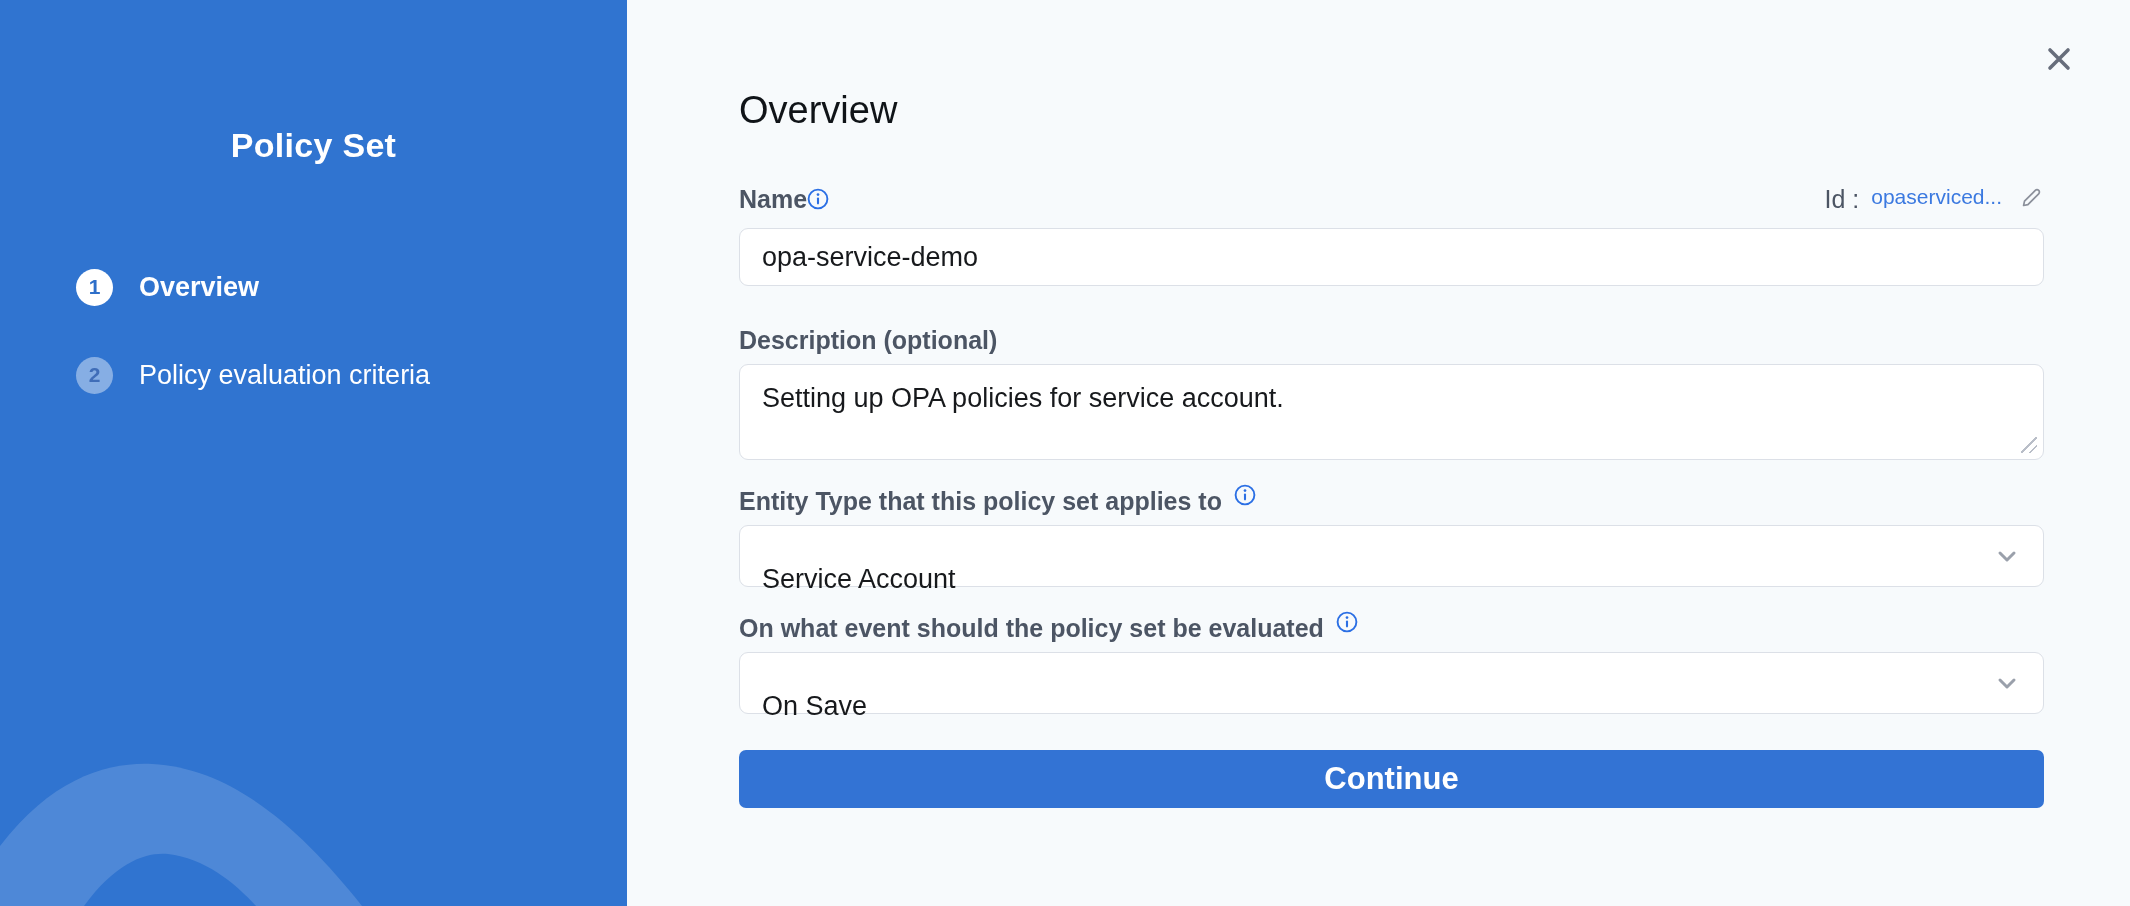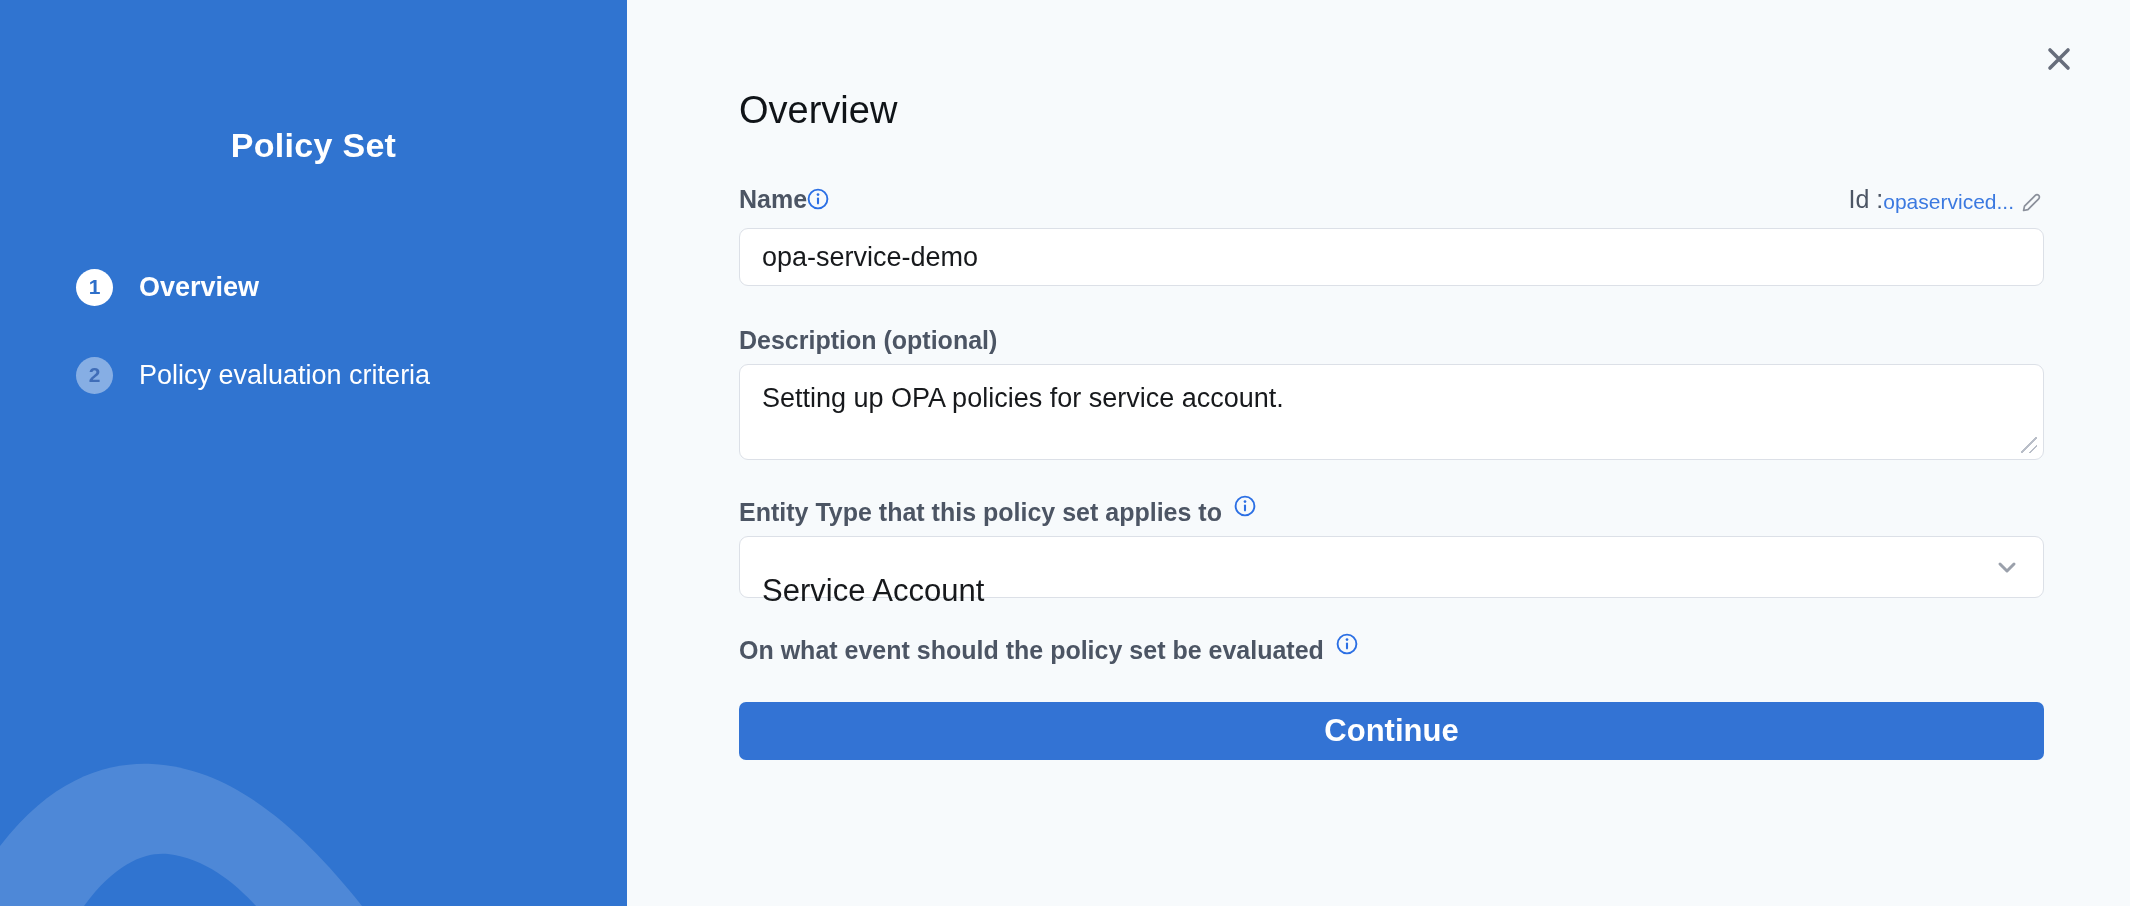--- a/index.html
+++ b/index.html
@@ -37,44 +37,44 @@
     padding:0 86px 0 112px;}
   .close-btn{position:absolute;top:42px;right:54px;width:34px;height:34px;display:flex;
     align-items:center;justify-content:center;cursor:pointer;background:none;border:none;}
   .heading{margin-top:84px;font-size:38px;font-weight:500;color:#101418;line-height:52px;}
 
   .name-row{margin-top:46px;display:flex;justify-content:space-between;align-items:center;height:34px;}
   .label-group{display:flex;align-items:center;}
   .field-label{font-size:25px;font-weight:600;color:var(--label-gray);line-height:32px;}
   .info-icon{flex:none;display:inline-flex;}
   .info-raised{position:relative;top:-6px;}
-  .id-group{display:flex;align-items:flex-end;}
+  .id-group{display:flex;align-items:flex-start;gap:12px;}
   .id-label{font-size:25px;font-weight:500;color:var(--label-gray);}
   .id-link{font-size:21px;font-weight:500;color:var(--link-blue);cursor:pointer;}
   .pencil-icon{display:inline-flex;margin-left:6px;cursor:pointer;}
 
   .text-input{margin-top:12px;width:100%;height:58px;background:#fff;border:1px solid var(--border);
     border-radius:9px;padding:8px 22px;font-size:27px;color:var(--text-dark);
     font-family:"Liberation Sans","DejaVu Sans",sans-serif;outline:none;display:block;}
 
   .section-label{margin-top:38px;display:flex;align-items:center;gap:12px;}
-  .section-label.tight{margin-top:36px;}
+  .section-label.tight{margin-top:25px;}
 
   .textarea-wrap{position:relative;margin-top:8px;}
   .textarea{width:100%;height:96px;background:#fff;border:1px solid var(--border);border-radius:9px;
     padding:16px 22px;font-size:27px;color:var(--text-dark);resize:none;outline:none;display:block;
     font-family:"Liberation Sans","DejaVu Sans",sans-serif;line-height:34px;}
   .resize-handle{position:absolute;right:7px;bottom:7px;width:16px;height:16px;pointer-events:none;
     background:
       linear-gradient(135deg,transparent 0 46%,#b9bec8 46% 54%,transparent 54%),
       linear-gradient(135deg,transparent 0 72%,#b9bec8 72% 80%,transparent 80%);}
 
   .select{position:relative;margin-top:8px;width:100%;height:62px;background:#fff;border:1px solid var(--border);
     border-radius:9px;display:flex;align-items:center;padding:0 60px 0 22px;cursor:pointer;}
-  .select-value{font-size:31px;color:var(--text-dark);margin-top:47px;}
+  .select-value{font-size:27px;color:var(--text-dark);margin-top:47px;}
   .chevron-icon{position:absolute;right:22px;top:50%;transform:translateY(-50%);display:flex;}
 
   .continue-btn{margin-top:36px;width:100%;height:58px;border:none;border-radius:7px;
     background:var(--accent-blue);color:#ffffff;font-size:31px;font-weight:600;cursor:pointer;
     display:flex;align-items:center;justify-content:center;
     font-family:"Liberation Sans","DejaVu Sans",sans-serif;}
 </style>
 </head>
 <body>
 
@@ -163,16 +163,24 @@
     <div class="section-label tight">
       <span class="field-label">On what event should the policy set be evaluated</span>
       <span class="info-icon info-raised">
         <svg width="22" height="22" viewBox="0 0 22 22">
           <circle cx="11" cy="11" r="9.4" fill="none" stroke="#2B6FE4" stroke-width="1.9"></circle>
           <circle cx="11" cy="6.6" r="1.35" fill="#2B6FE4"></circle>
           <rect x="9.95" y="9.4" width="2.1" height="7" rx="1.05" fill="#2B6FE4"></rect>
         </svg>
       </span>
     </div>
+    <div class="select">
+      <span class="select-value">On Save</span>
+      <span class="chevron-icon">
+        <svg width="28" height="28" viewBox="0 0 28 28">
+          <path d="M7 11 L14 18 L21 11" fill="none" stroke="#9AA0AB" stroke-width="3" stroke-linecap="round" stroke-linejoin="round"></path>
+        </svg>
+      </span>
+    </div>
 
     <button class="continue-btn">Continue</button>
   </section>
 </div>
 
 </body></html>

